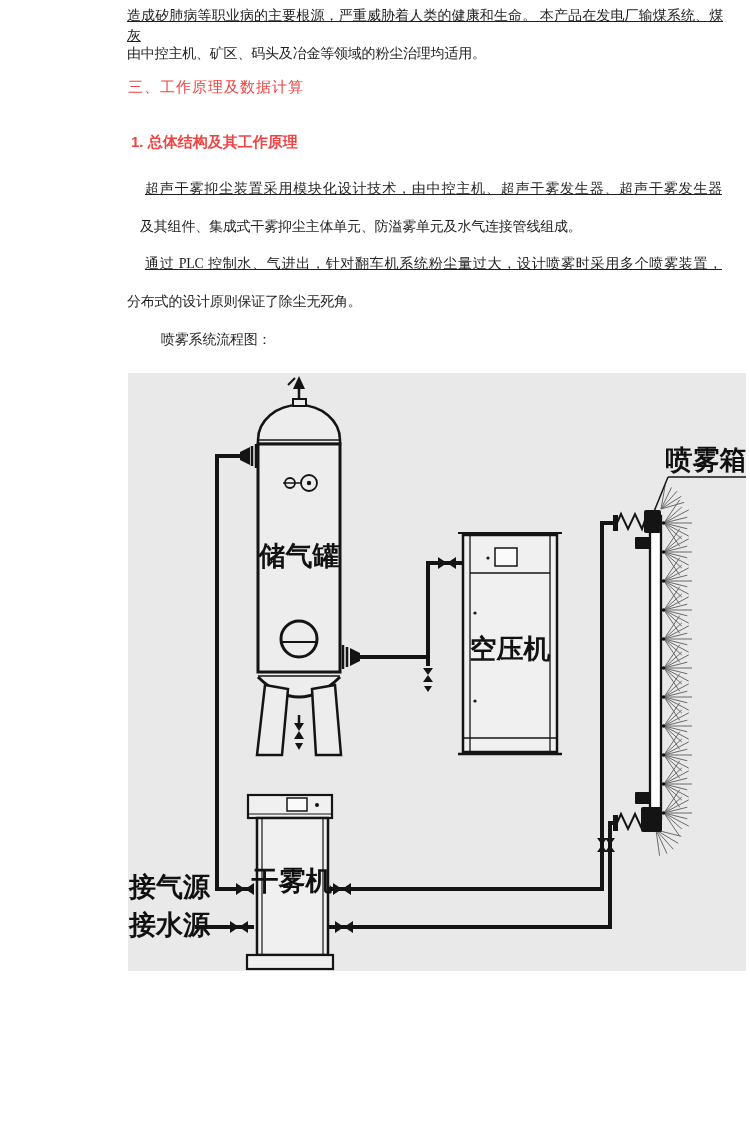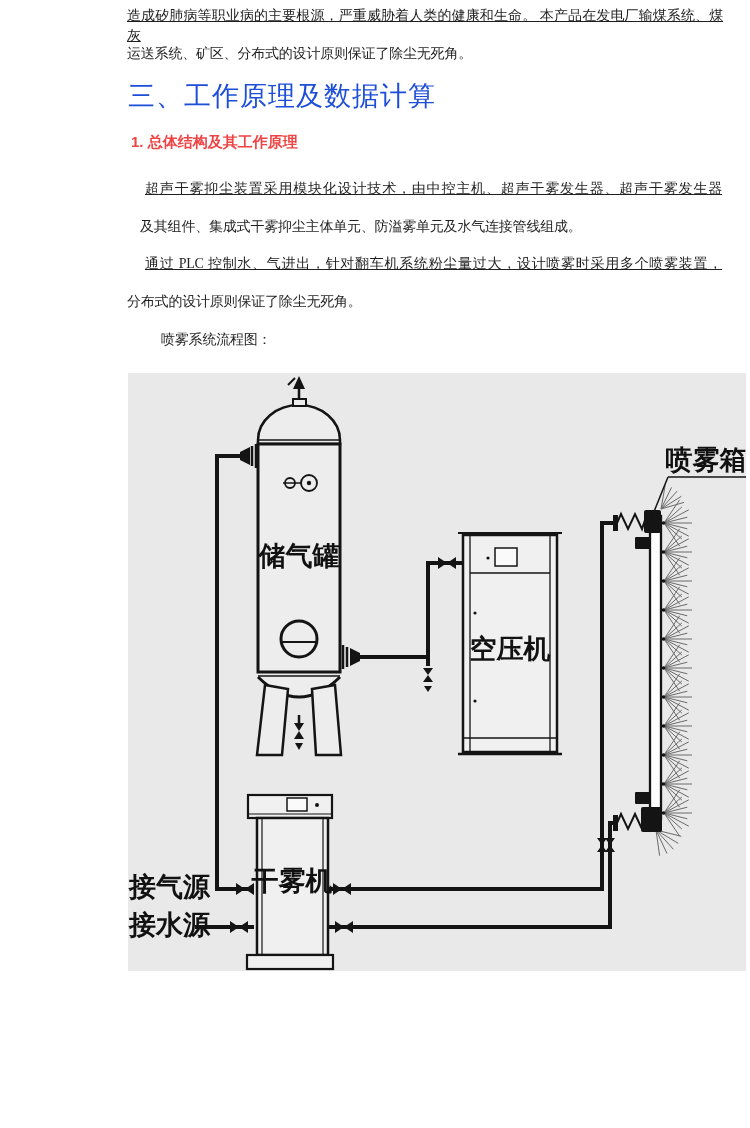--- a/index.html
+++ b/index.html
@@ -1,33 +1,33 @@
 <!DOCTYPE html>
 <html><head>
 <meta charset="utf-8">
 <style>
   html,body{margin:0;padding:0;}
   body{width:750px;height:1128px;position:relative;background:#ffffff;overflow:hidden;
        font-family:"Liberation Serif","DejaVu Serif",serif;}
   .line{position:absolute;font-size:14px;line-height:20px;letter-spacing:-0.2px;
         color:#1f1f1f;white-space:pre;}
   .just{white-space:normal;text-align:justify;text-align-last:justify;text-decoration:underline;}
-  .heading{position:absolute;font-size:27px;letter-spacing:1px;color:#1d4ed8;}
+  .heading{position:absolute;font-size:15px;letter-spacing:1px;color:#ef4444;}
   .sectitle{position:absolute;font-size:15px;font-weight:bold;color:#ef4444;
             font-family:"Liberation Sans","DejaVu Sans",sans-serif;}
   #diagram{position:absolute;left:128px;top:373px;width:618px;height:598px;}
   svg text{font-family:"Liberation Sans","DejaVu Sans",sans-serif;fill:#111;}
   .eqlabel{font-size:27px;font-weight:bold;}
   .eqlabel2{font-size:27px;font-weight:600;}
 </style>
 </head>
 <body>
 
 <div class="line just" style="left:127px;top:6px;width:596px;">造成矽肺病等职业病的主要根源，严重威胁着人类的健康和生命。 本产品在发电厂输煤系统、煤灰</div>
-<div class="line" style="left:127px;top:44px;">运送系统、矿区、分布式的设计原则保证了除尘无死角。</div>
+<div class="line" style="left:127px;top:44px;">由中控主机、矿区、码头及冶金等领域的粉尘治理均适用。</div>
 
 <div class="heading" style="left:128px;top:78px;">三、工作原理及数据计算</div>
 
 <div class="sectitle" style="left:131px;top:133px;">1. 总体结构及其工作原理</div>
 
 <div class="line just" style="left:145px;top:179px;width:577px;">超声干雾抑尘装置采用模块化设计技术，由中控主机、超声干雾发生器、超声干雾发生器</div>
 <div class="line" style="left:140px;top:217px;">及其组件、集成式干雾抑尘主体单元、防溢雾单元及水气连接管线组成。</div>
 <div class="line just" style="left:145px;top:254px;width:577px;">通过 PLC 控制水、气进出，针对翻车机系统粉尘量过大，设计喷雾时采用多个喷雾装置，</div>
 <div class="line" style="left:127px;top:292px;">分布式的设计原则保证了除尘无死角。</div>
 <div class="line" style="left:161px;top:330px;">喷雾系统流程图：</div>

